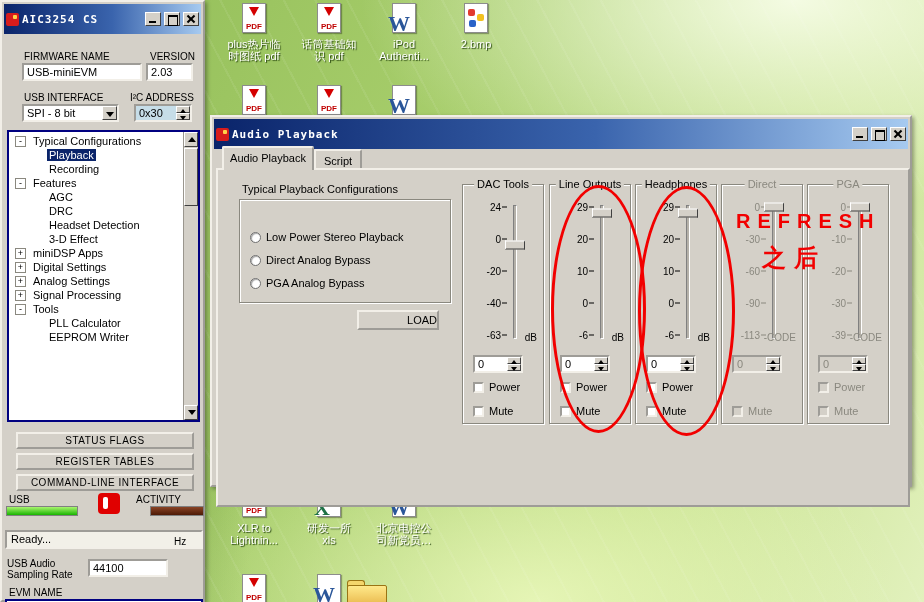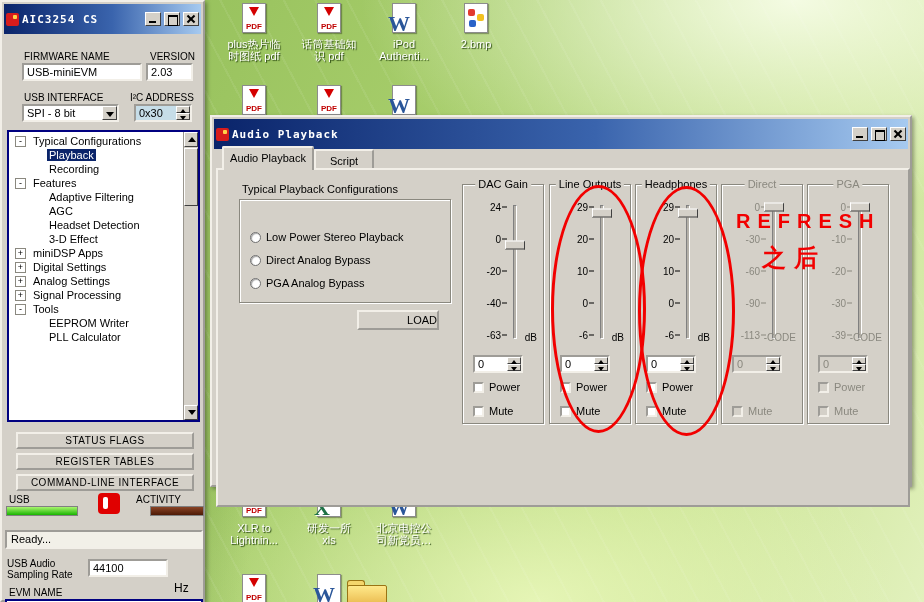--- a/index.html
+++ b/index.html
@@ -263,24 +263,24 @@
             <span class="tlab on">Playback</span>
           </div>
         <div class="trow child">
             <span class="tlab">Recording</span>
           </div>
         <div class="trow">
             <span class="texp">-</span>
             <span class="tlab">Features</span>
           </div>
         <div class="trow child">
-            <span class="tlab">Adaptive Filtering</span>
-          </div>
-        <div class="trow child">
             <span class="tlab">AGC</span>
+          </div>
+        <div class="trow child">
+            <span class="tlab">DRC</span>
           </div>
         <div class="trow child">
             <span class="tlab">Headset Detection</span>
           </div>
         <div class="trow child">
             <span class="tlab">3-D Effect</span>
           </div>
         <div class="trow">
             <span class="texp">+</span>
             <span class="tlab">miniDSP Apps</span>
@@ -295,24 +295,24 @@
           </div>
         <div class="trow">
             <span class="texp">+</span>
             <span class="tlab">Signal Processing</span>
           </div>
         <div class="trow">
             <span class="texp">-</span>
             <span class="tlab">Tools</span>
           </div>
         <div class="trow child">
+            <span class="tlab">PLL Calculator</span>
+          </div>
+        <div class="trow child">
             <span class="tlab">EEPROM Writer</span>
-          </div>
-        <div class="trow child">
-            <span class="tlab">PLL Calculator</span>
           </div>
       </div>
       <div class="treescroll">
         <span class="sbbtn t"></span>
         <span class="sbthumb"></span>
         <span class="sbbtn b"></span>
       </div>
     </div>
 
     <div class="mbtn raised" style="top:430px">STATUS FLAGS</div>
@@ -323,57 +323,57 @@
     <div class="bar usb" style="left:4px;top:504px;width:72px"></div>
     <span class="tilogo"></span>
     <span class="slab" style="left:134px;top:492px">ACTIVITY</span>
     <div class="bar act" style="left:148px;top:504px;width:54px"></div>
 
     <div class="statusbox" style="left:3px;top:528px;width:198px;height:19px">Ready...</div>
 
     <span class="slab two-line" style="left:5px;top:556px">USB Audio
 Sampling Rate</span>
     <div class="field sunken" style="left:86px;top:557px;width:80px">44100</div>
-    <span class="slab" style="left:172px;top:579px;font-size:12px">Hz</span>
+    <span class="slab" style="left:172px;top:534px;font-size:10px">Hz</span>
     <span class="slab" style="left:7px;top:585px">EVM NAME</span>
     <div class="evmbox"></div>
   </div>
 
   <div id="pbwin" class="win">
     <div class="titlebar">
       <span class="wicon"></span>
       <span class="wtitle">Audio Playback</span>
       <span class="tbtn b-min"></span>
       <span class="tbtn b-max"></span>
       <span class="tbtn b-close"></span>
     </div>
 
     <div class="tab active" style="left:10px;top:29px;width:92px;height:24px">Audio Playback</div>
-    <div class="tab" style="left:102px;top:32px;width:60px;height:21px">Script</div>
+    <div class="tab" style="left:102px;top:32px;width:48px;height:21px">Script</div>
 
     <div class="tabpanel">
       <span class="slab" style="left:24px;top:13px;font-size:11px">Typical Playback Configurations</span>
       <div class="gbox" style="left:21px;top:29px;width:212px;height:104px">
         <div class="radrow" style="top:31px">
             <span class="radio"></span>
             <span>Low Power Stereo Playback</span>
           </div>
         <div class="radrow" style="top:54px">
             <span class="radio"></span>
             <span>Direct Analog Bypass</span>
           </div>
         <div class="radrow" style="top:77px">
             <span class="radio"></span>
             <span>PGA Analog Bypass</span>
           </div>
       </div>
       <div class="pbtn raised" style="position:absolute;left:139px;top:140px;width:82px;height:20px;line-height:16px">LOAD</div>
 
       <div class="chan" style="left:244px">
-        <span class="chan-title">DAC Gain</span>
+        <span class="chan-title">DAC Tools</span>
         <div class="slider">
           <div class="ticks">
             <span class="tick" style="top:0%">24</span>
             <span class="tick" style="top:25%">0</span>
             <span class="tick" style="top:50%">-20</span>
             <span class="tick" style="top:75%">-40</span>
             <span class="tick" style="top:100%">-63</span>
           </div>
           <div class="track"></div>
           <div class="thumb" style="top:30%"></div>

